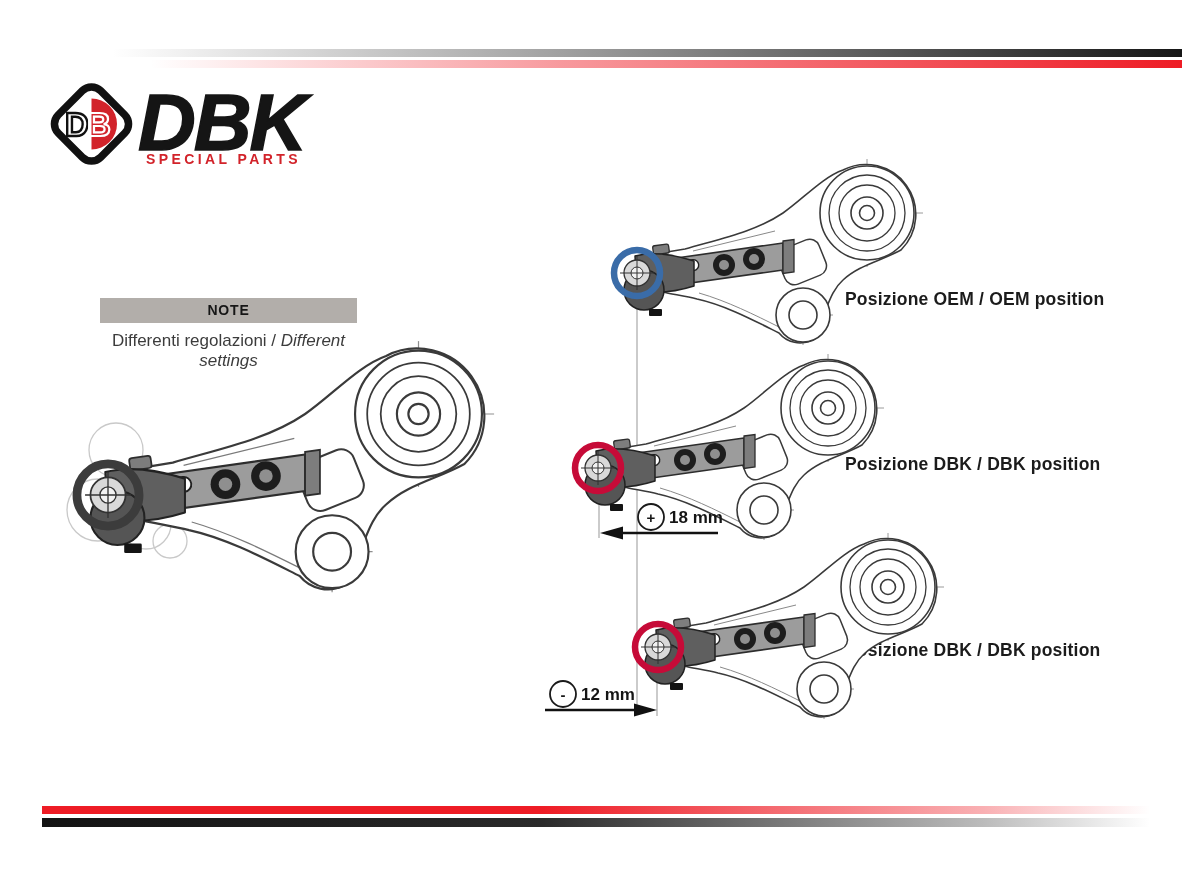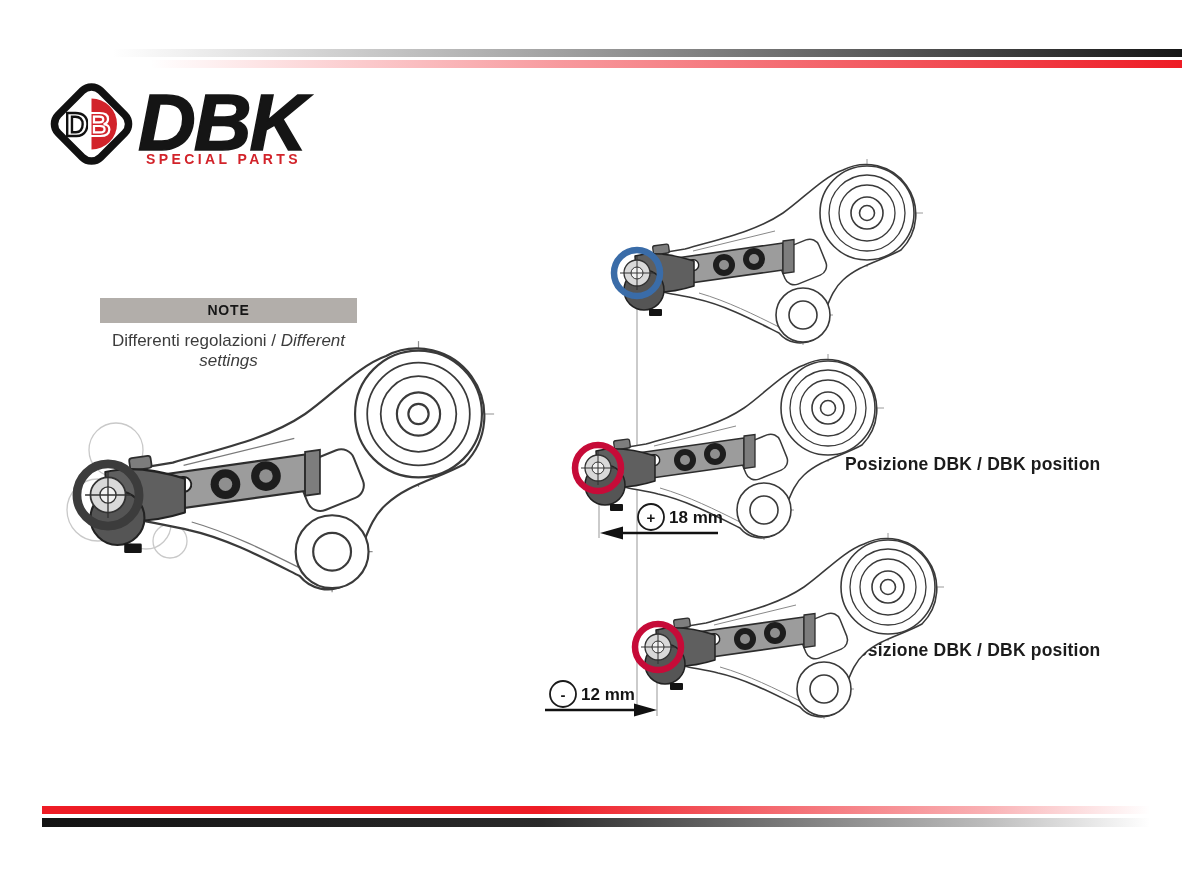--- a/index.html
+++ b/index.html
@@ -79,20 +79,21 @@
       <text x="23" y="62" font-size="33" font-weight="bold" fill="#ffffff" stroke="#111111" stroke-width="2.4">D</text>
       <text x="45" y="62" font-size="33" font-weight="bold" fill="none" stroke="#ffffff" stroke-width="2.2">B</text>
     </g>
     <text x="96" y="76" font-size="80" font-weight="bold" font-style="italic" letter-spacing="-2" fill="#151515" stroke="#151515" stroke-width="1.5">DBK</text>
     <text x="104" y="90" font-size="14" font-weight="bold" letter-spacing="3.4" fill="#d2232a">SPECIAL PARTS</text>
   </svg>
 
   <div id="note-box">NOTE</div>
   <div id="note-caption"><span>Differenti regolazioni /</span> <i>Different settings</i></div>
 
+  <div class="pos-label" id="label-oem">Posizione OEM / OEM position</div>
   <div class="pos-label" id="label-dbk1">Posizione DBK / DBK position</div>
   <div class="pos-label" id="label-dbk2">Posizione DBK / DBK position</div>
 
   <svg id="diagram" width="1182" height="882" viewBox="0 0 1182 882">
     <defs>
       <g id="armsym">
 
         <line class="cl" x1="270" y1="6" x2="270" y2="114"></line>
         <line class="cl" x1="214" y1="60" x2="326" y2="60"></line>
         <line class="cl" x1="206" y1="132" x2="206" y2="192"></line>

